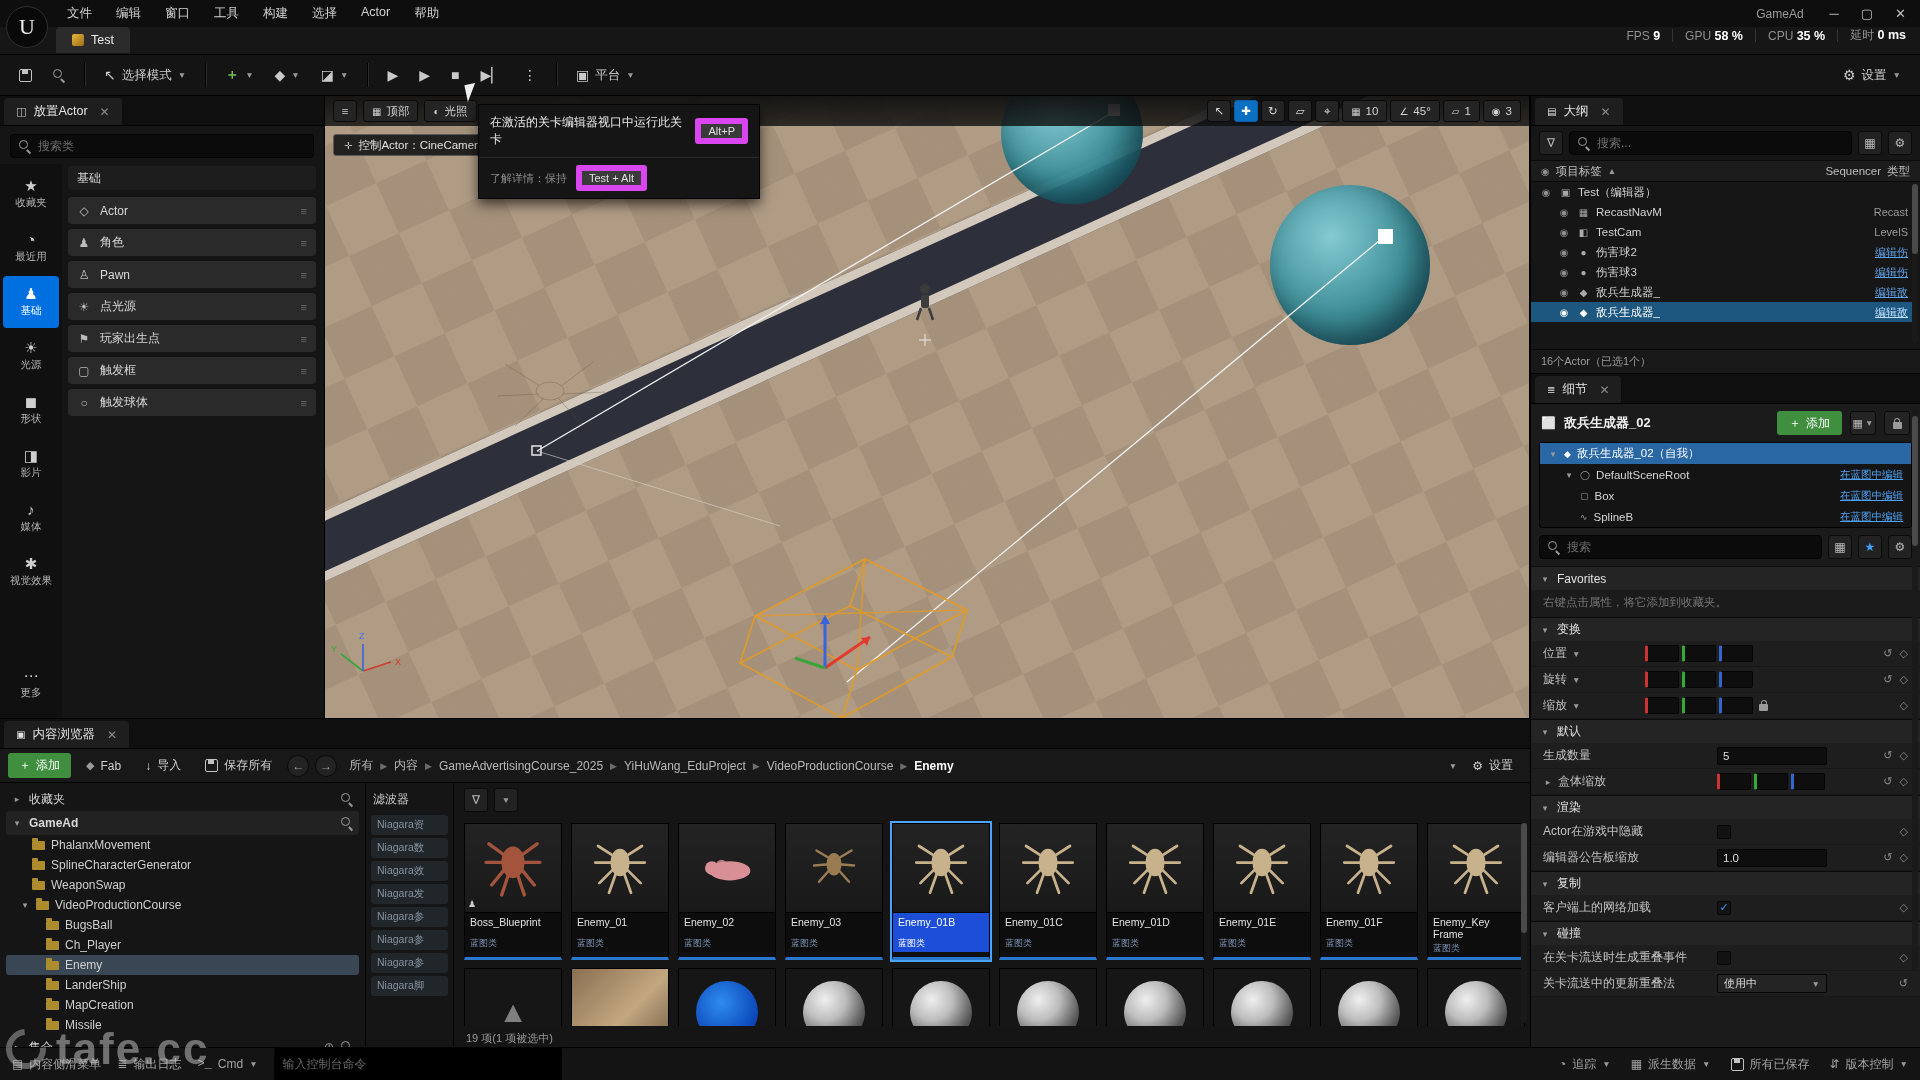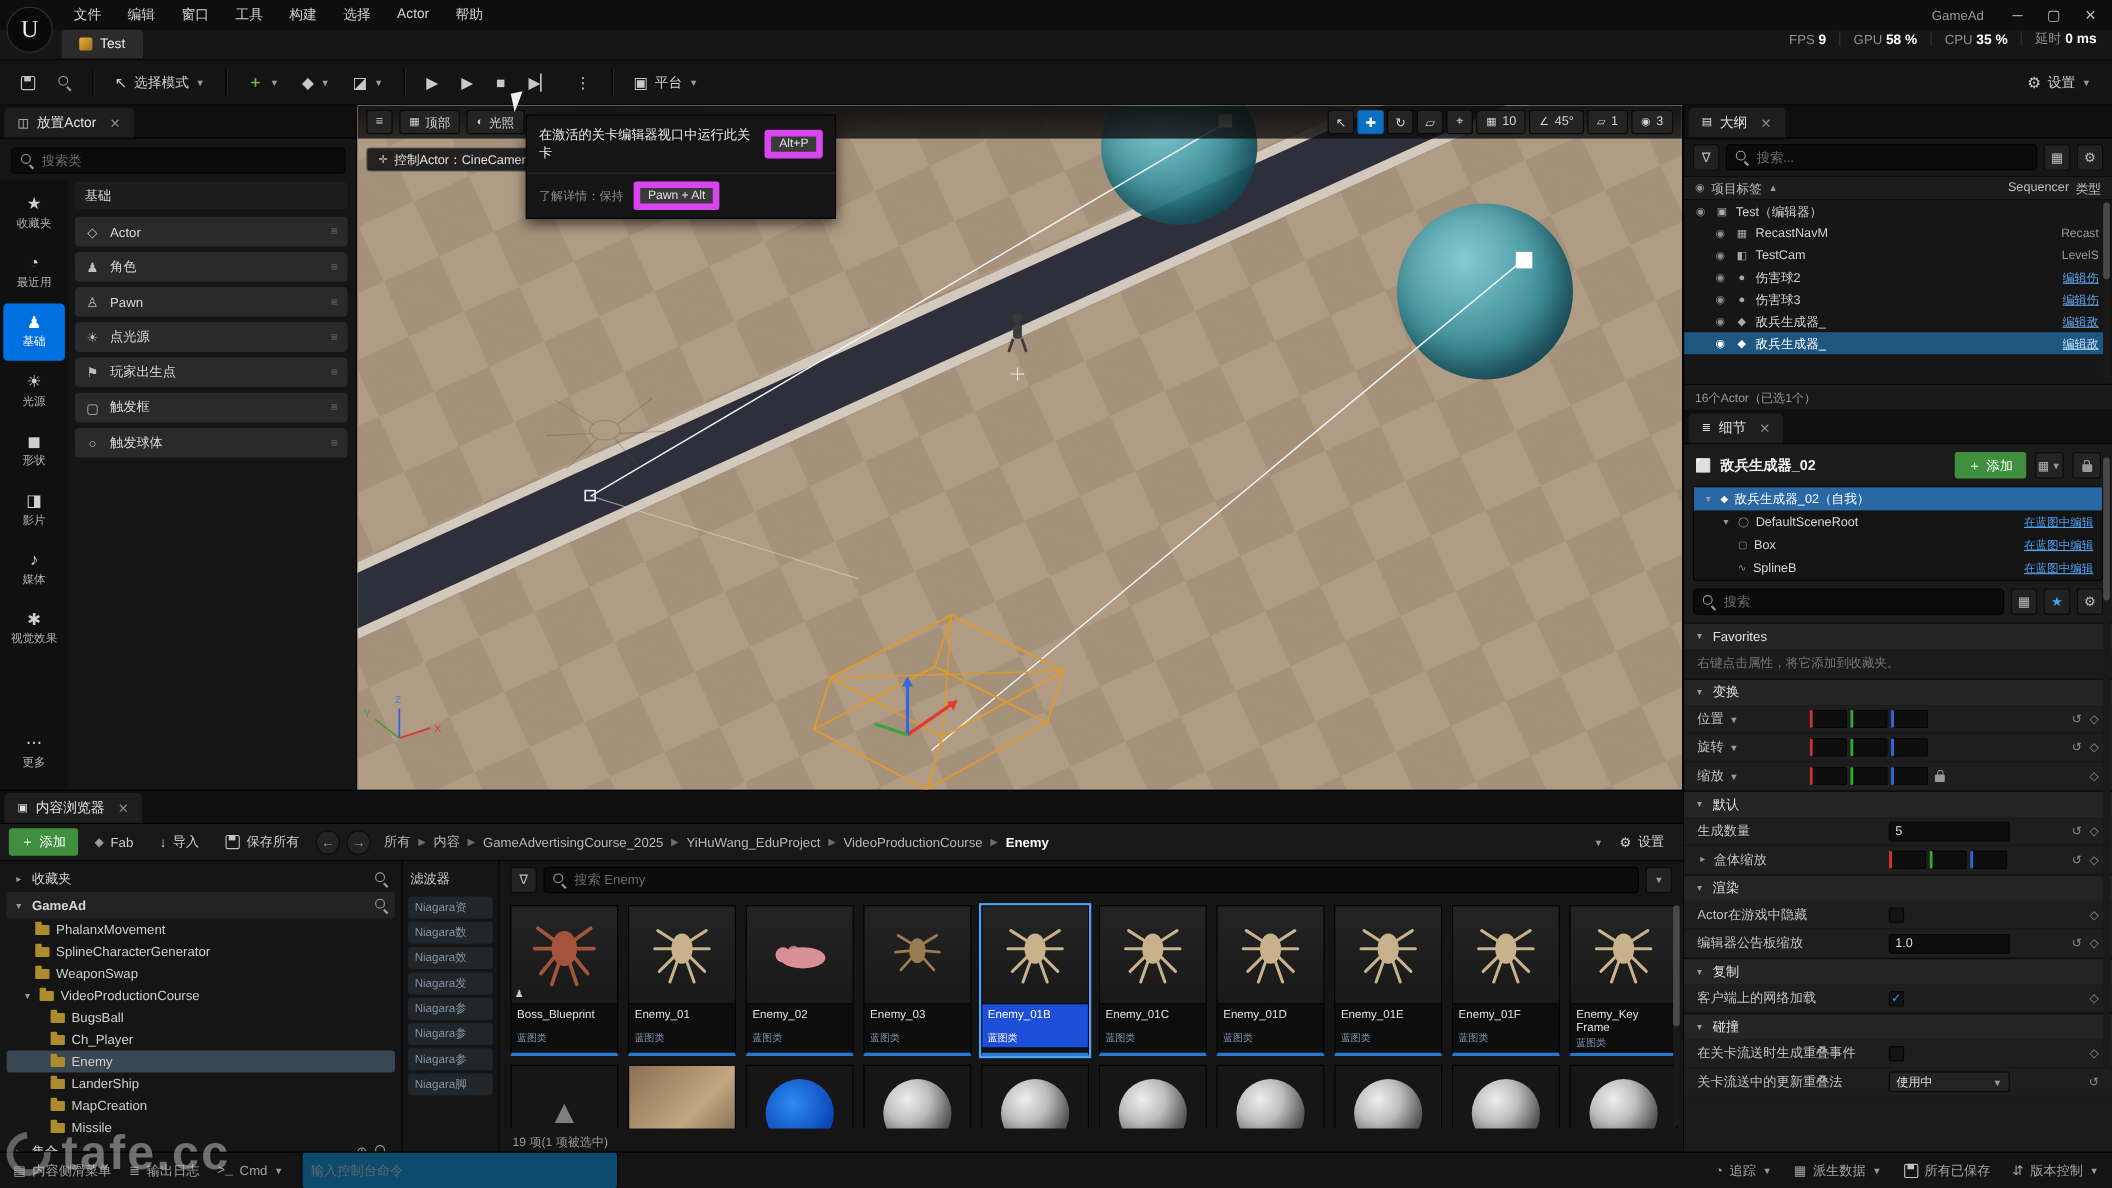--- a/index.html
+++ b/index.html
@@ -159,21 +159,21 @@
 .mat-sphere{width:62px;height:62px;border-radius:50%;background:radial-gradient(circle at 35% 30%,#efefef,#bdbdbd 35%,#585858 70%,#2b2b2b)}
 .blue-circle{width:62px;height:62px;border-radius:50%;background:radial-gradient(circle at 40% 35%,#2f8cf0,#0a46b8 70%)}
 .terrain{width:100%;height:100%;background:linear-gradient(135deg,#8a6f52,#c3a780 55%,#6b5640)}
 .mountain{font-size:30px;color:#7f7f7f}
 .cb-status{margin-top:auto;height:24px;display:flex;align-items:center;padding:0 12px;font-size:11px;color:#9a9a9a;flex:none}
 .c-bone{color:#c8b28c}.c-red{color:#a4543d}.c-pink{color:#d98f96}.c-brown{color:#9a7c52}
 
 
 .statusbar{position:absolute;left:0;top:1047px;width:1920px;height:33px;background:#141414;border-top:1px solid #000;display:flex;align-items:center;gap:16px;padding:0 12px;font-size:12px;color:#a2a2a2}
 .sb-item{display:flex;align-items:center;gap:6px}
-.console-input{width:288px;height:22px;background:#0c4a6e;border:1px solid #030303;border-radius:3px;color:#999;padding:16px 8px;font-size:12px;outline:none}
+.console-input{width:288px;height:22px;background:#000000;border:1px solid #030303;border-radius:3px;color:#999;padding:16px 8px;font-size:12px;outline:none}
 .console-input::placeholder{color:#676767}
 .sb-right{margin-left:auto;display:flex;align-items:center;gap:20px}
 
 
 .watermark{position:absolute;left:6px;top:1024px;display:flex;align-items:center;gap:10px;font-size:44px;color:rgba(205,205,205,.5);z-index:99;font-weight:bold;letter-spacing:2px}
 .wm-logo{width:40px;height:40px;border:6px solid rgba(205,205,205,.42);border-radius:50%;border-top-color:transparent;transform:rotate(40deg)}
 </style>
 </head>
 <body>
 
@@ -466,21 +466,21 @@
   </div>
 
   <div class="cursor-arrow"></div>
   <div class="tooltip">
     <div class="tt-main">
       <span>在激活的关卡编辑器视口中运行此关卡</span>
       <span class="kbd">Alt+P</span>
     </div>
     <div class="tt-sub">
       <span>了解详情：保持</span>
-      <span class="kbd">Pawn + Alt</span>
+      <span class="kbd">Test + Alt</span>
     </div>
   </div>
 
   <div class="rightpanel">
 
     <div class="outliner">
       <div class="panel-tabbar">
         <div class="panel-tab">
           <span style="font-size:10px">▤</span>
           <span>大纲</span>
@@ -878,24 +878,20 @@
         <div class="flt-chip">Niagara发</div>
         <div class="flt-chip">Niagara参</div>
         <div class="flt-chip">Niagara参</div>
         <div class="flt-chip">Niagara参</div>
         <div class="flt-chip">Niagara脚</div>
       </div>
 
       <div class="cb-assets">
         <div class="asset-search">
           <span class="icon-sq">∇</span>
-          <div class="search-box">
-            <span class="mag"></span>
-            <input placeholder="搜索 Enemy" style="">
-          </div>
           <span class="icon-sq">
               <span class="caret">▼</span>
             </span>
         </div>
         <div class="grid">
           <div class="tile">
             <div class="thumb c-red">
                 <svg viewBox="0 0 48 48" width="68" height="68">
                   <g stroke="currentColor" stroke-width="2.4" fill="none" stroke-linecap="round">
                     <ellipse cx="24" cy="20" rx="7" ry="10" fill="currentColor"></ellipse>

